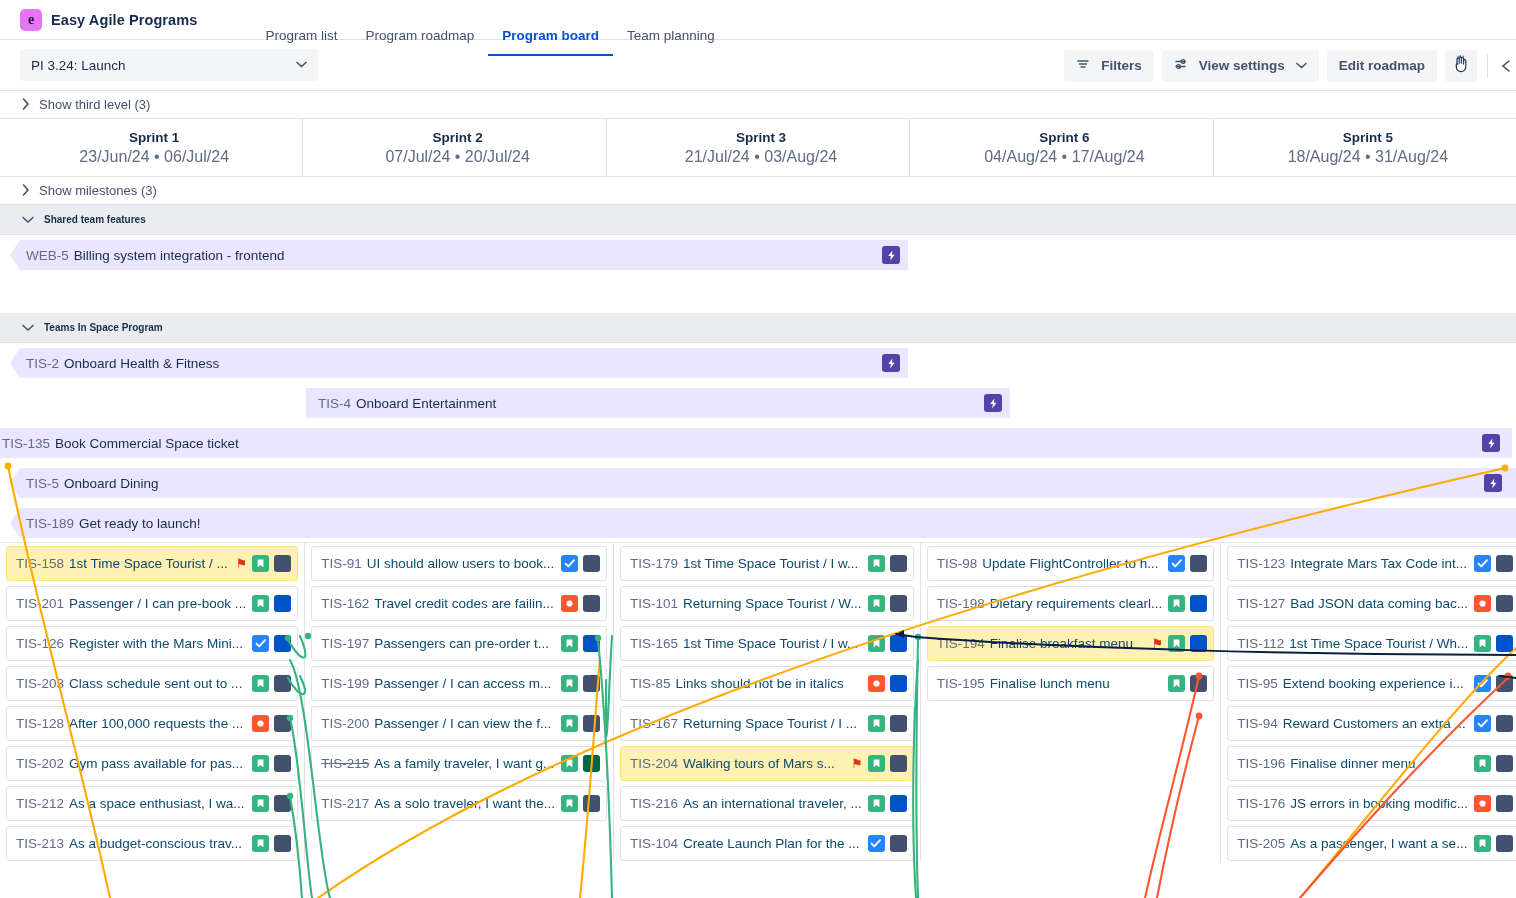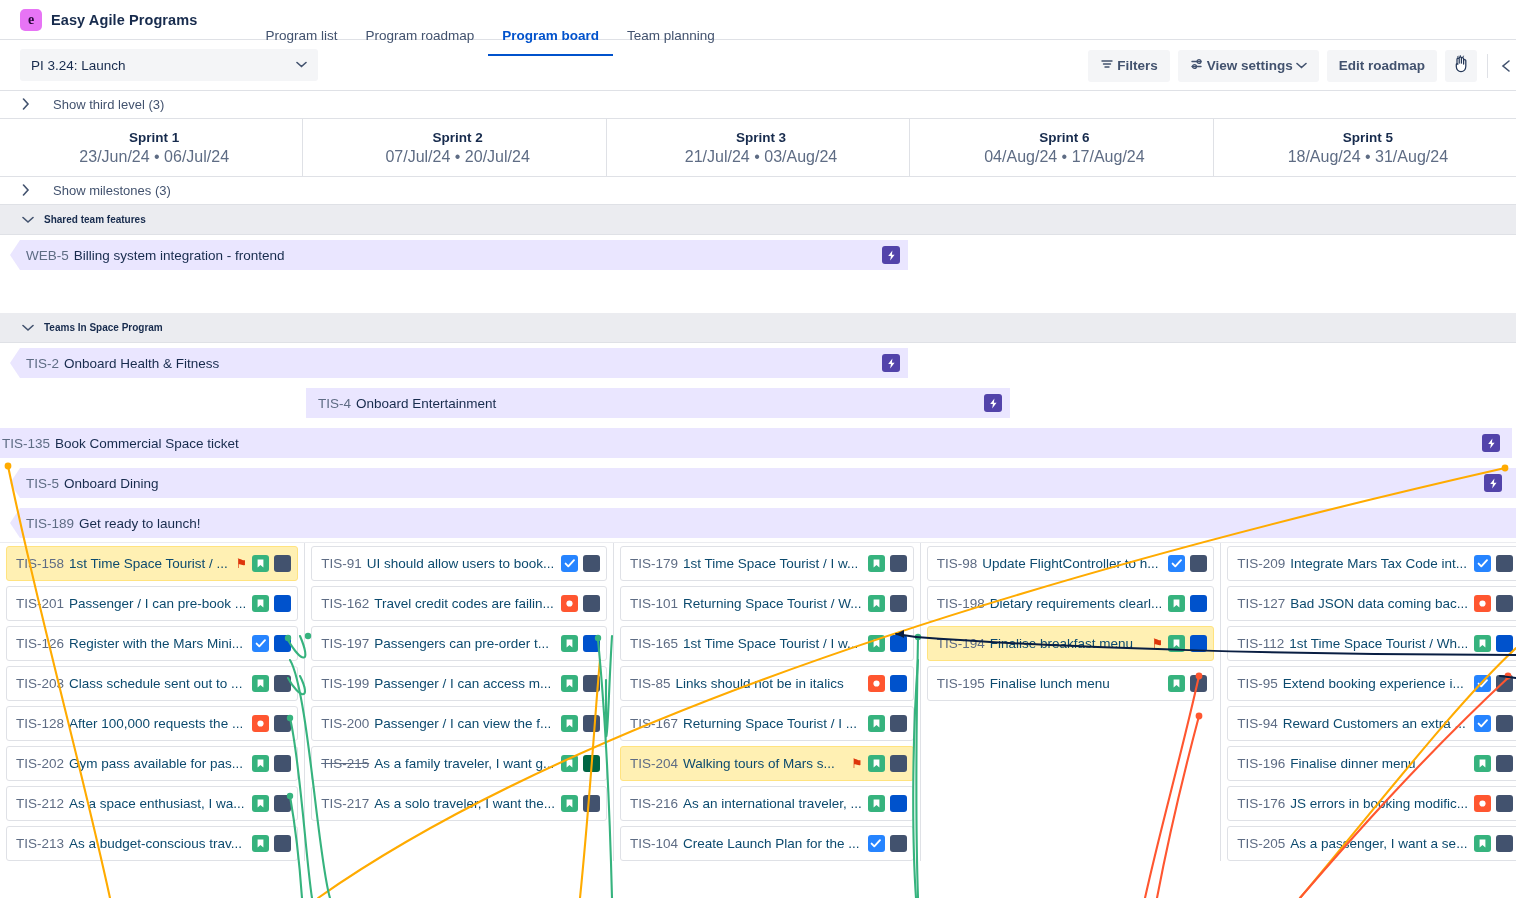--- a/index.html
+++ b/index.html
@@ -44,37 +44,37 @@
     display: flex; align-items: center; justify-content: space-between;
     padding: 0 11px; font-size: 13.5px; color: #172B4D; cursor: pointer;
   }
   .chev { color: #42526E; font-size: 10px; line-height: 1; }
   .toolbar-right {
     position: absolute; right: 0; top: 0; height: 51px;
     display: flex; align-items: center; gap: 8px; padding-right: 4px;
   }
   .tb-btn {
     height: 32px; background: #F4F5F7; border-radius: 3px; border: none;
-    display: flex; align-items: center; gap: 3px; padding: 0 12px;
+    display: flex; align-items: center; gap: 11px; padding: 0 12px;
     font-size: 13.5px; color: #42526E; font-weight: bold; cursor: pointer;
     font-family: "Liberation Sans", sans-serif;
   }
   .tb-icon-btn {
     width: 32px; height: 32px; background: #F4F5F7; border-radius: 3px; border: none;
     display: flex; align-items: center; justify-content: center; cursor: pointer;
   }
   .tb-sep { width: 1px; height: 24px; background: #DFE1E6; margin: 0 2px; }
   .tb-cut {
     width: 14px; height: 32px; overflow: hidden;
     display: flex; align-items: center; color: #42526E;
   }
 
   
   .strip {
-    height: 28px; display: flex; align-items: center; gap: 23px;
+    height: 28px; display: flex; align-items: center; gap: 9px;
     padding-left: 22px; border-bottom: 1px solid #DFE1E6;
     font-size: 13px; color: #42526E; cursor: pointer;
   }
   .strip .tw { color: #42526E; font-size: 11px; }
 
   
   .sprints {
     display: flex; height: 58px; border-bottom: 1px solid #DFE1E6;
   }
   .sprint-col {
@@ -678,21 +678,21 @@
             <svg width="11" height="11" viewBox="0 0 11 11">
               <path d="M2.6 1.4h5.8v8L5.5 7.1 2.6 9.4z" fill="#fff"></path>
             </svg>
           </span>
           <span class="avatar" style="background:#42526E"></span>
         </span>
       </div>
     </div>
     <div class="board-col">
       <div class="card">
-        <span class="card-key">TIS-209</span>
+        <span class="card-key">TIS-123</span>
         <span class="card-sum">Integrate Mars Tax Code int...</span>
         <span class="card-right">
           <span class="itype task">
             <svg width="12" height="11" viewBox="0 0 12 11">
               <path d="M1.6 5.6 L4.3 8.3 L10 2.2" fill="none" stroke="#fff" stroke-width="1.9" stroke-linecap="round" stroke-linejoin="round"></path>
             </svg>
           </span>
           <span class="avatar" style="background:#42526E"></span>
         </span>
       </div>

